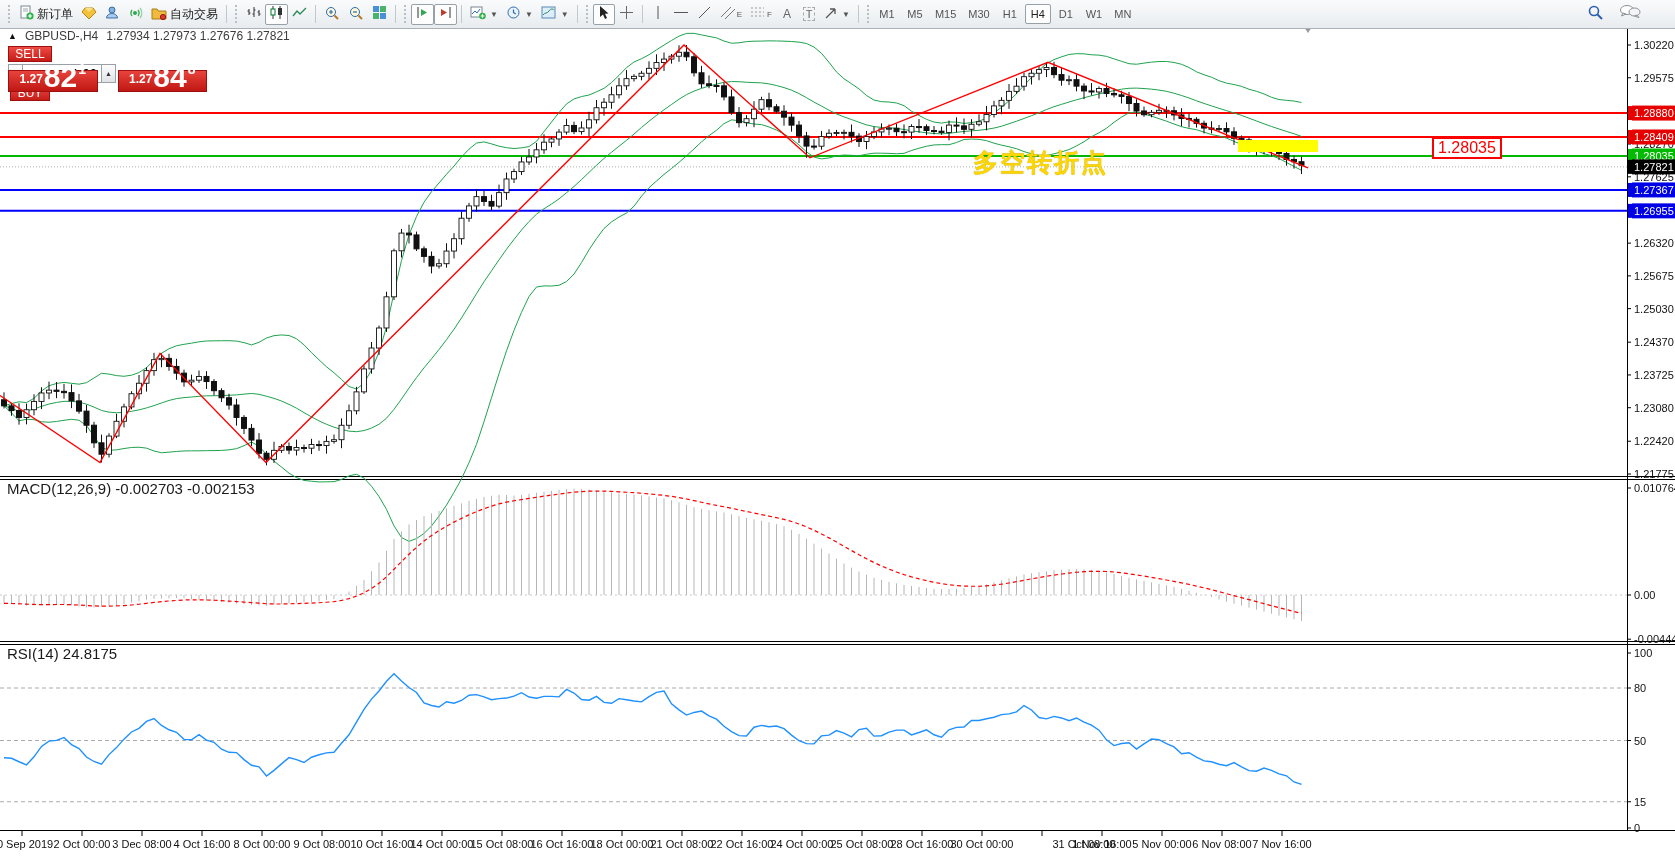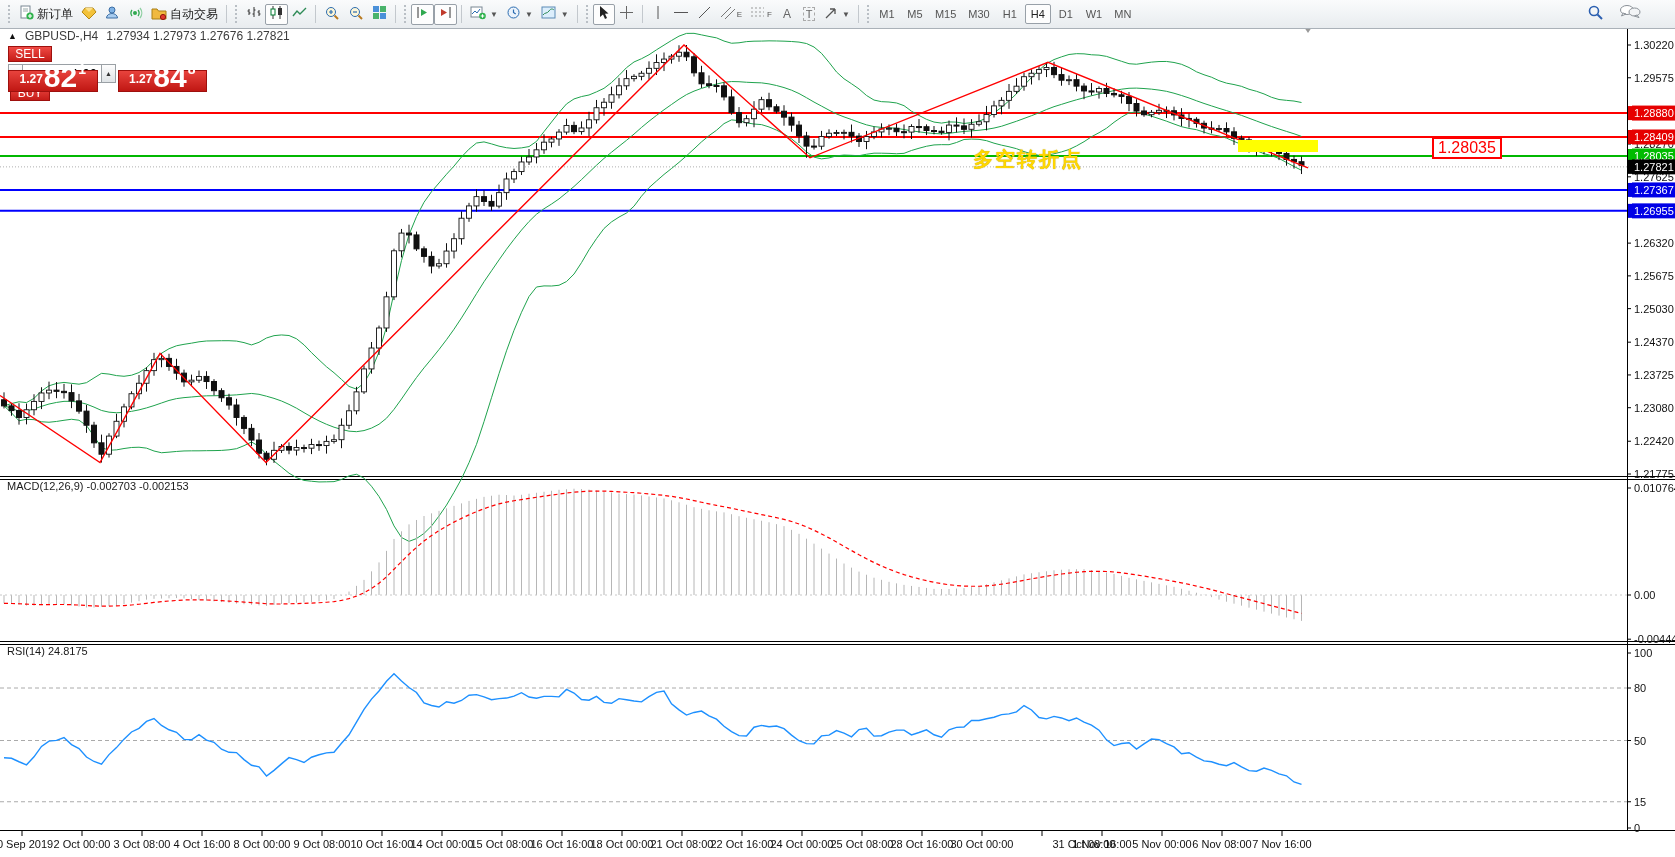--- a/index.html
+++ b/index.html
@@ -28,23 +28,23 @@
   #buy-btn{width:40px;margin-left:2px;}
   #vol-wrap{display:flex;flex:1;height:22px;}
   .spin{width:15px;background:linear-gradient(#fdfdfd,#dfe3e6);border:1px solid #9aa0a5;font-size:7px;color:#333;display:flex;align-items:center;justify-content:center;}
   #vol-input{width:78px;border:1px solid #9aa0a5;border-left:none;border-right:none;text-align:right;font-size:13px;padding-right:4px;color:#000;}
   #tp-row2{display:flex;gap:20px;margin-top:2px;height:22px;}
   .price-box{flex:1;background:linear-gradient(#e8433d,#c01713);border:1px solid #9e100d;color:#fff;display:flex;align-items:flex-end;justify-content:center;padding-bottom:1px;}
   .price-box .small{font-size:12px;font-weight:bold;margin:0 1px 4px 0;}
   .price-box .big{font-size:30px;font-weight:bold;line-height:26px;}
   .price-box .sup{font-size:14px;font-weight:bold;margin:0 0 13px 1px;}
   
-  .pane-label{position:absolute;left:7px;font-size:11px;color:#1a1a1a;z-index:10;}
+  .pane-label{position:absolute;left:7px;font-size:15px;color:#1a1a1a;z-index:10;}
   
-  #cn-note{position:absolute;left:973px;top:146px;font-size:20px;font-weight:bold;letter-spacing:2px;color:#ffd700;text-shadow:0 0 1px #a98f00;z-index:9;}
+  #cn-note{position:absolute;left:973px;top:146px;font-size:25px;font-weight:bold;letter-spacing:2px;color:#ffd700;text-shadow:0 0 1px #a98f00;z-index:9;}
   #price-callout{position:absolute;left:1432px;top:137px;border:2px solid #f00;background:#fff;color:#f00;font-size:16px;padding:0 4px;line-height:18px;z-index:9;}
   
   .time-label{position:absolute;top:838px;transform:translateX(-50%);font-size:11px;color:#111;white-space:nowrap;z-index:5;}
   svg text{font-family:"Liberation Sans","DejaVu Sans",sans-serif;}
 </style>
 </head>
 <body>
 
 <div id="screen">
 
@@ -920,21 +920,21 @@
 
   <div class="pane-label" style="top:480px">MACD(12,26,9) -0.002703 -0.002153</div>
   <div class="pane-label" style="top:645px">RSI(14) 24.8175</div>
 
   <div id="cn-note">多空转折点</div>
   <div id="price-callout">1.28035</div>
 
   <div id="time-labels">
       <div class="time-label" style="left: 22px;">30 Sep 2019</div>
       <div class="time-label" style="left: 82px;">2 Oct 00:00</div>
-      <div class="time-label" style="left: 142px;">3 Oct 08:00</div>
+      <div class="time-label" style="left: 142px;">3 Dec 08:00</div>
       <div class="time-label" style="left: 202px;">4 Oct 16:00</div>
       <div class="time-label" style="left: 262px;">8 Oct 00:00</div>
       <div class="time-label" style="left: 322px;">9 Oct 08:00</div>
       <div class="time-label" style="left: 382px;">10 Oct 16:00</div>
       <div class="time-label" style="left: 442px;">14 Oct 00:00</div>
       <div class="time-label" style="left: 502px;">15 Oct 08:00</div>
       <div class="time-label" style="left: 562px;">16 Oct 16:00</div>
       <div class="time-label" style="left: 622px;">18 Oct 00:00</div>
       <div class="time-label" style="left: 682px;">21 Oct 08:00</div>
       <div class="time-label" style="left: 742px;">22 Oct 16:00</div>

